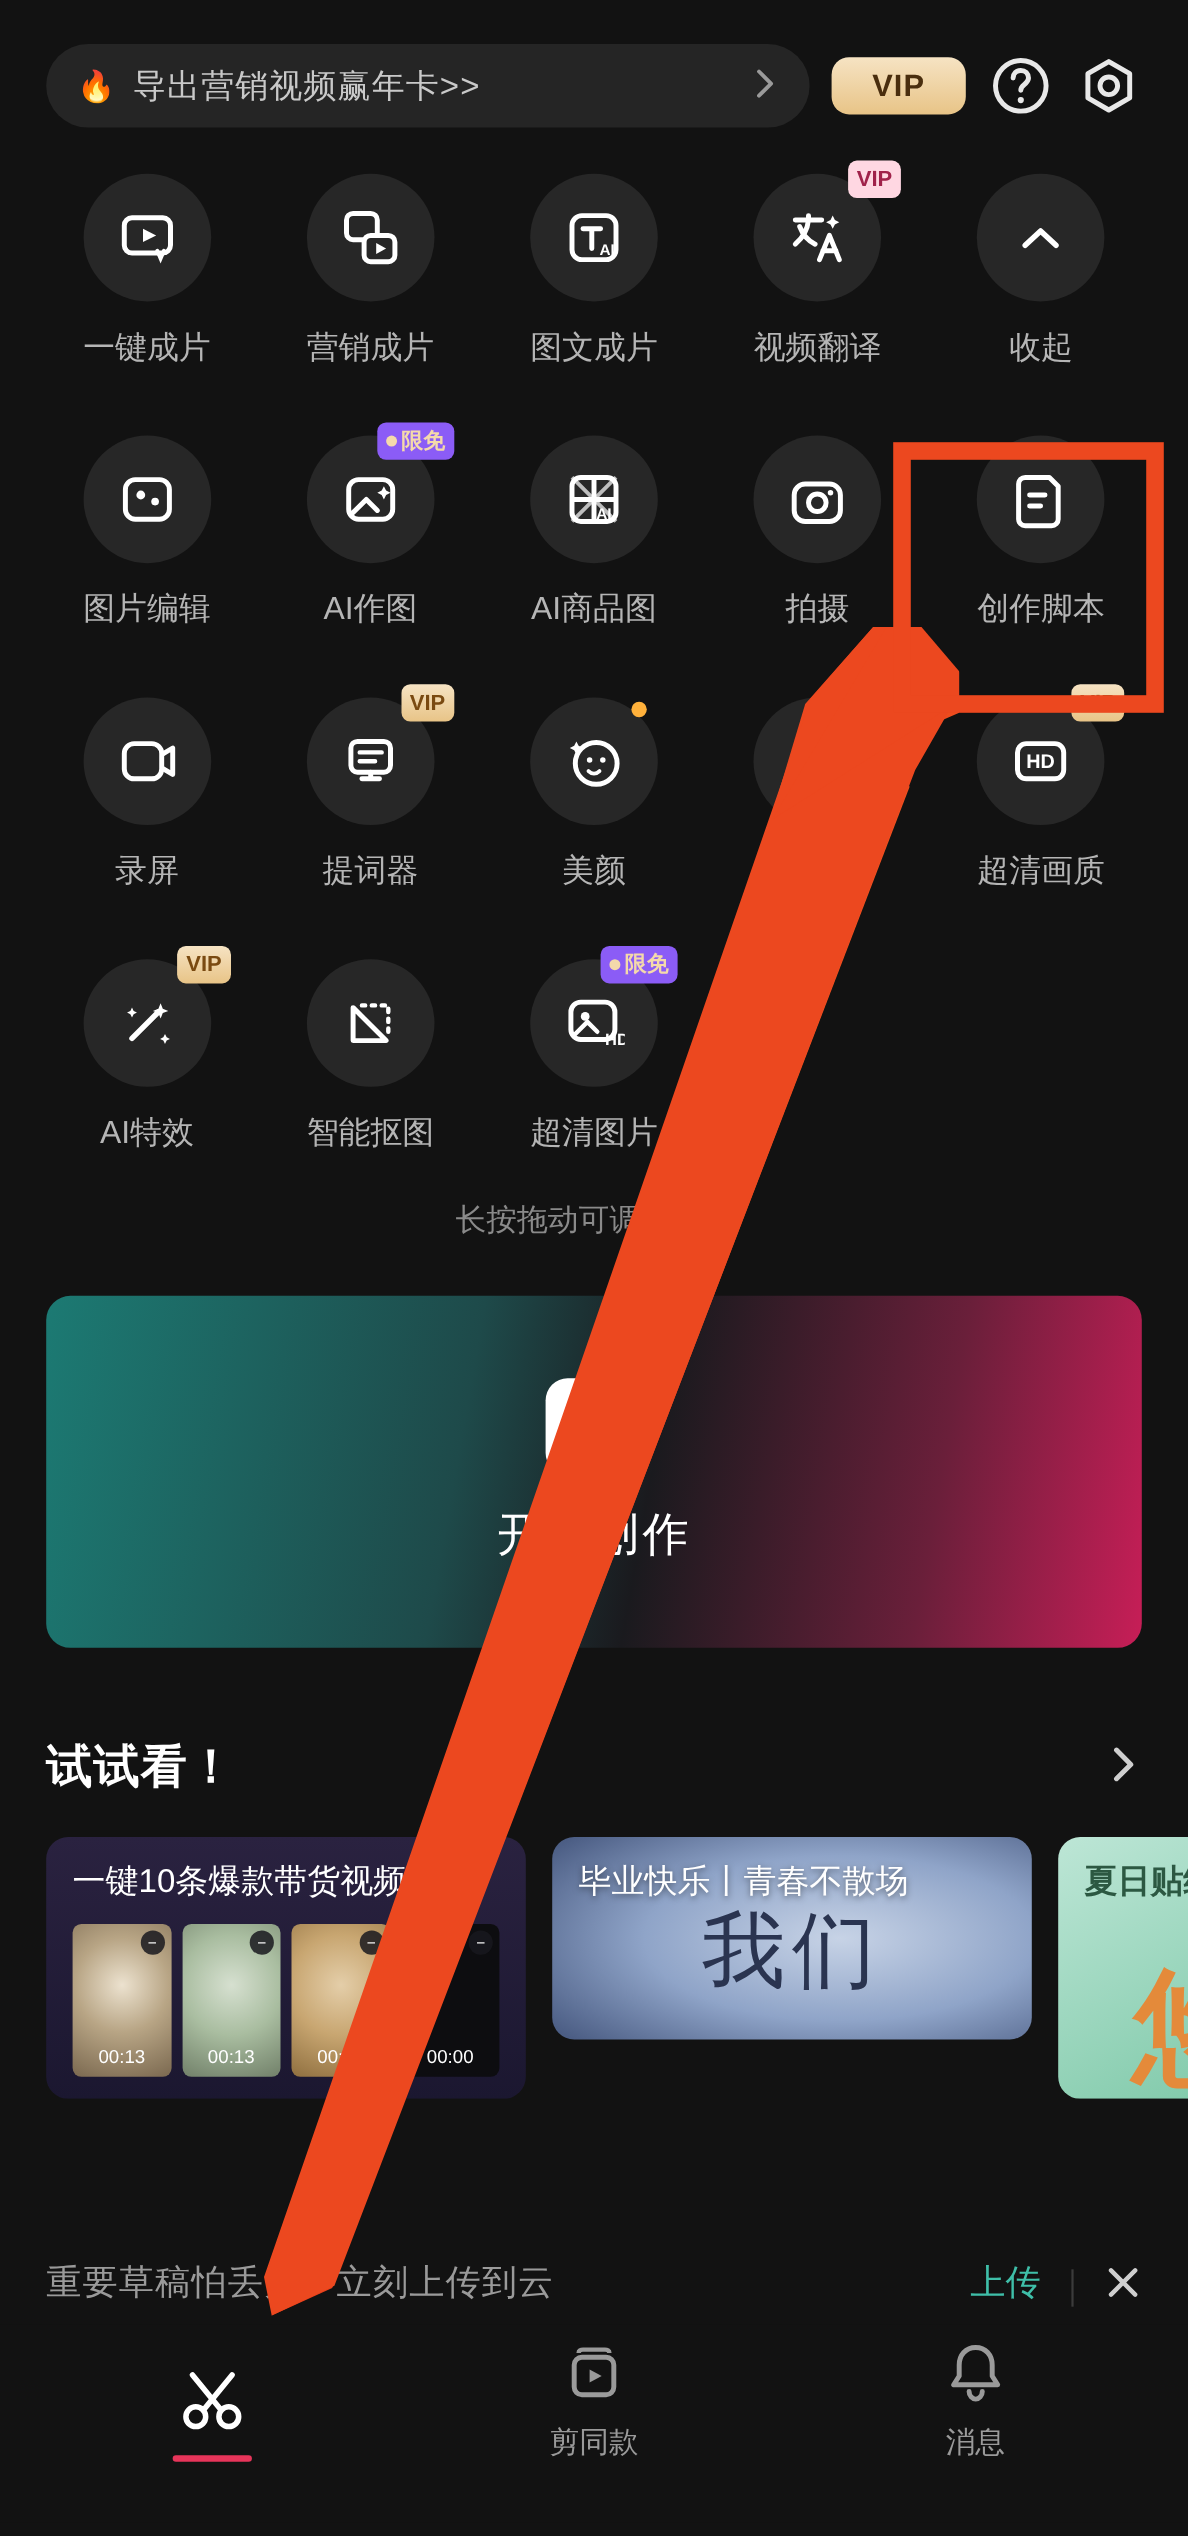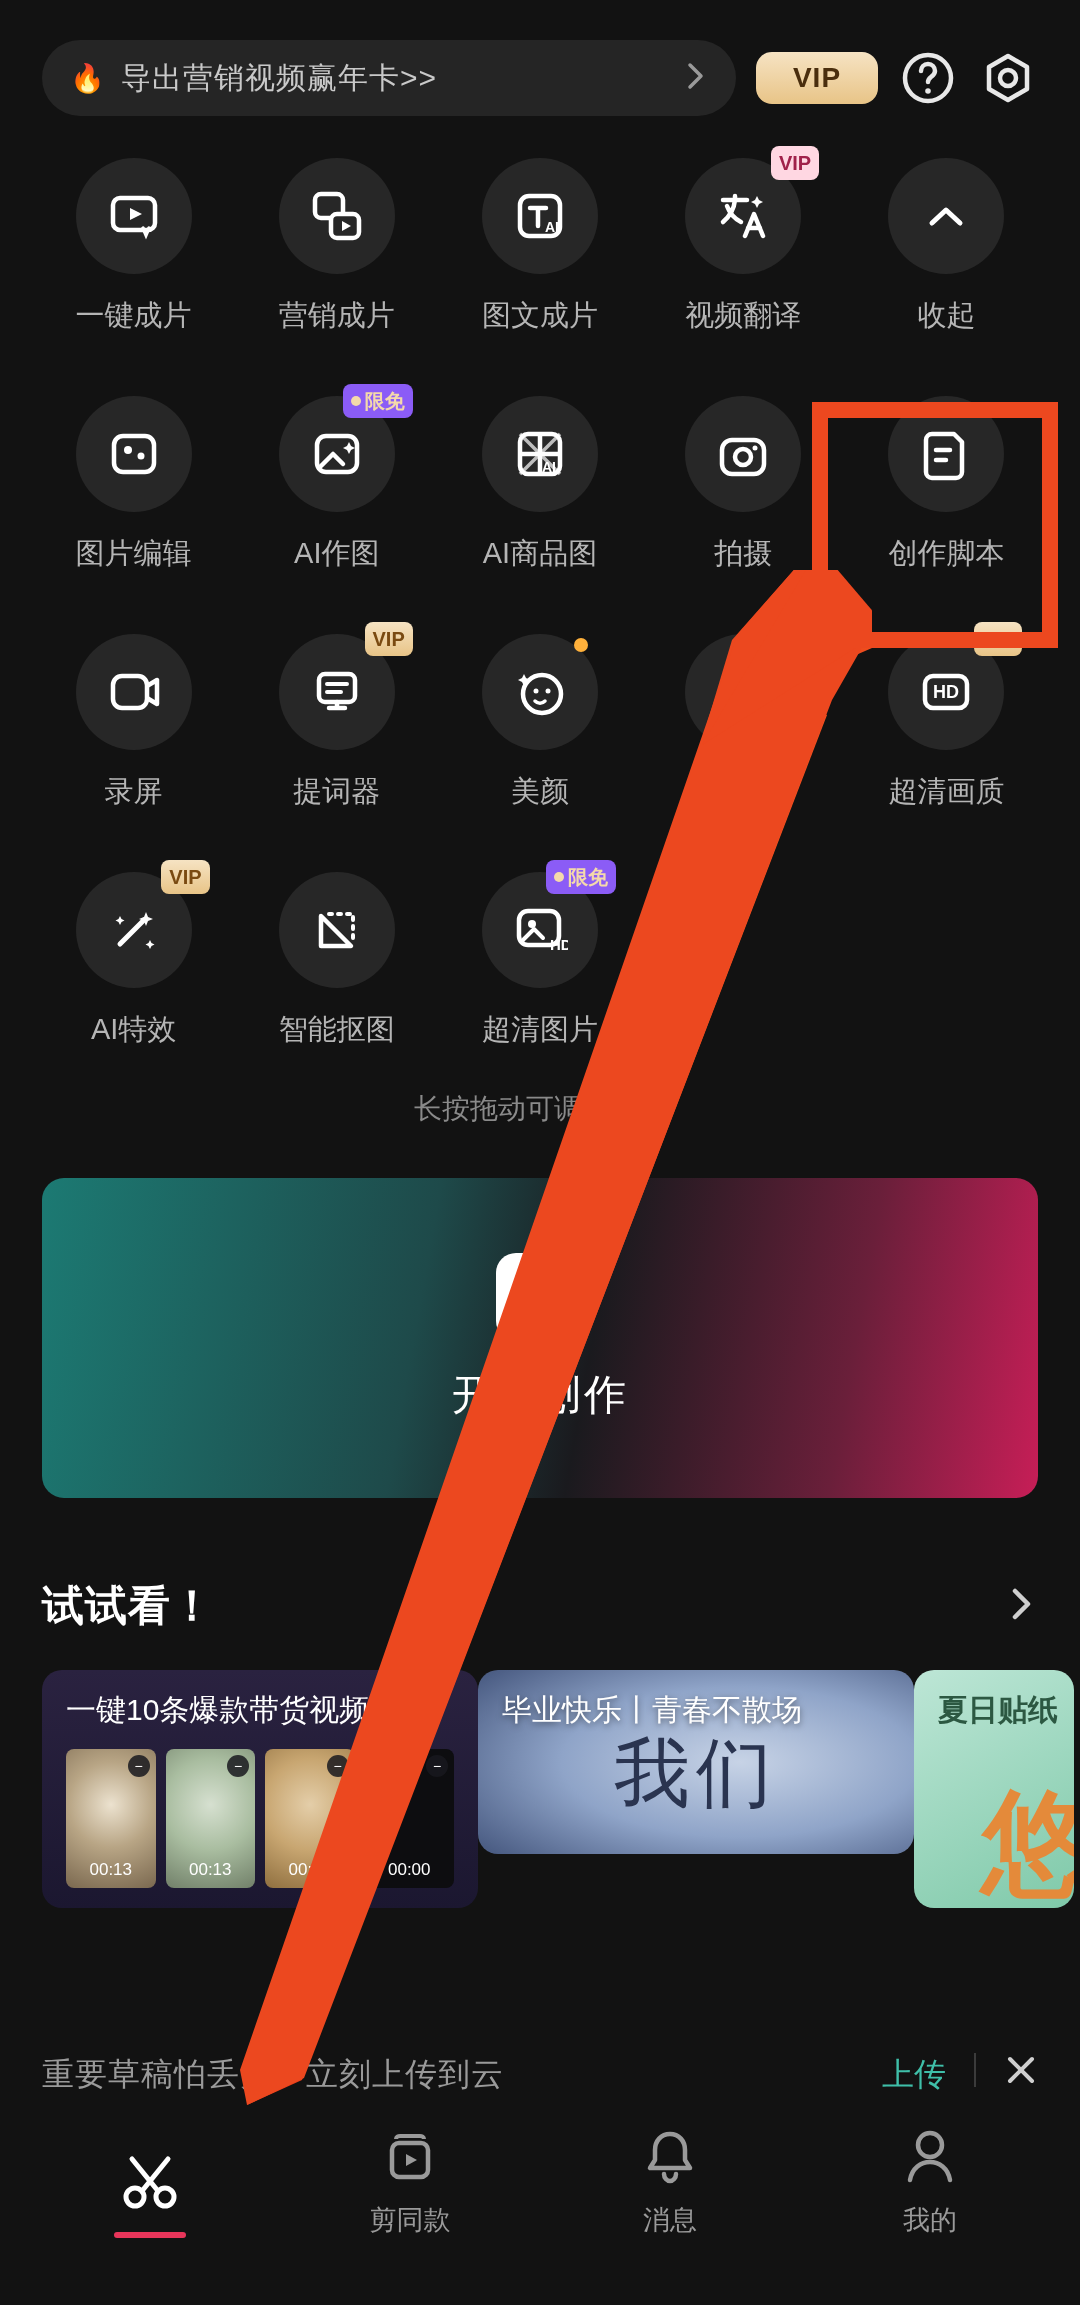--- a/index.html
+++ b/index.html
@@ -20,41 +20,41 @@
 .badge-vip-gold{background:linear-gradient(180deg,#F6E3C3 0%,#E8C487 100%);color:#7A4A11}
 .badge-free{background:#8b5cf6;color:#F4D9AB}
 .badge-free .dot{width:10px;height:10px;border-radius:50%;background:#F4D9AB}
 .dot-orange{position:absolute;top:4px;right:10px;width:14px;height:14px;border-radius:50%;background:#FFB13B}
 .hint-text{text-align:center;font-size:28px;color:#8a8a8a;margin-top:40px}
 .create-banner{margin:50px 42px 0 42px;height:320px;border-radius:22px;background:linear-gradient(100deg,#1C7A73 0%,#1E4A4A 38%,#1A1A1E 55%,#6A1F3A 80%,#C71E57 100%);display:flex;flex-direction:column;align-items:center;justify-content:center;gap:26px}
 .plus-box{width:88px;height:88px;background:#fff;border-radius:20px;display:flex;align-items:center;justify-content:center;color:#000;font-size:48px;font-weight:800}
 .create-text{font-size:42px;color:#fff;letter-spacing:2px}
 .section-row{display:flex;align-items:center;justify-content:space-between;padding:80px 48px 0 42px}
 .section-title{font-size:42px;font-weight:600;color:#fff;letter-spacing:1px}
-.cards-row{display:flex;padding:36px 0 0 42px;overflow:hidden}
+.cards-row{display:flex;gap:24px;padding:36px 0 0 42px;overflow:hidden}
 .card{border-radius:20px;overflow:hidden;position:relative;flex-shrink:0}
 .card1{width:436px;height:238px;background:linear-gradient(180deg,#2A2240 0%,#1b1730 100%);padding:20px 24px;display:flex;flex-direction:column;gap:18px}
 .card1-title{font-size:30px;color:#fff;font-weight:500}
 .thumbs{display:flex;gap:10px;flex:1}
 .thumb{flex:1;border-radius:8px;position:relative;display:flex;flex-direction:column;justify-content:flex-end;align-items:center;padding-bottom:8px}
 .thumb-minus{position:absolute;top:6px;right:6px;width:22px;height:22px;border-radius:50%;background:rgba(25,25,30,.85);color:#fff;font-size:14px;display:flex;align-items:center;justify-content:center;line-height:1}
 .thumb-time{font-size:17px;color:#fff}
 .t1{background:radial-gradient(circle at 50% 40%,#ece2cf 0%,#b8a585 45%,#7a684f 100%)}
 .t2{background:radial-gradient(circle at 50% 40%,#d6e0d0 0%,#a9bda0 48%,#718069 100%)}
 .t3{background:radial-gradient(circle at 50% 40%,#e4cea9 0%,#c8a671 48%,#8f6f3f 100%)}
 .t4{background:#0d0d10}
 .card2{width:436px;height:184px;background:radial-gradient(120% 120% at 60% 50%,#C7D3E6 0%,#8FA4C8 34%,#4C5E85 62%,#2A3550 100%);display:flex;align-items:center;justify-content:center;position:relative}
 .card2-title{position:absolute;top:20px;left:24px;font-size:30px;color:#fff;font-weight:500;text-shadow:0 2px 6px rgba(0,0,0,.5)}
 .card2-art{font-family:"Kaiti SC","STKaiti",serif;font-size:76px;color:#2a3450;font-weight:400;letter-spacing:6px;transform:translateY(12px)}
 .card3{width:160px;height:238px;background:linear-gradient(150deg,#BDE6D6 0%,#7FC9A9 100%);position:relative}
 .card3-title{position:absolute;top:20px;left:24px;font-size:30px;color:#2c5842;font-weight:600}
 .card3-art{position:absolute;bottom:-12px;right:-20px;font-family:"Kaiti SC","STKaiti",serif;font-size:112px;color:#E48A3A;font-weight:800}
 .cloud-bar{position:absolute;left:0;right:0;bottom:180px;height:100px;background:#121212;display:flex;align-items:center;padding:0 42px;gap:24px}
 .cloud-text{font-size:32px;color:#9a9a9a;letter-spacing:1px}
-.cloud-actions{margin-left:auto;display:flex;align-items:flex-start;gap:28px}
+.cloud-actions{margin-left:auto;display:flex;align-items:flex-end;gap:28px}
 .cloud-upload{font-size:32px;color:#3FBFA9}
 .cloud-div{width:2px;height:34px;background:#3b3b3b}
 .cloud-x{color:#cfcfcf}
 .bottom-nav{position:absolute;left:0;right:0;bottom:12px;height:180px;background:#121212;display:flex;align-items:center;padding:10px 20px 30px 20px}
 .nav-item{flex:1;display:flex;flex-direction:column;align-items:center;gap:12px}
 .nav-ico{height:66px;display:flex;align-items:center;justify-content:center;color:#9a9a9a}
 .nav-item.active .nav-ico{color:#fff}
 .nav-label{font-size:27px;color:#9a9a9a}
 .cut-underline{width:72px;height:6px;background:#E7355A;border-radius:3px;margin-top:6px}
 .no-underline{height:6px;margin-top:6px}
@@ -366,30 +366,20 @@
     <div class="nav-item">
       <div class="nav-ico">
         <svg width="52" height="58" viewBox="0 0 52 58" fill="none">
           <path d="M26 6c-9 0-15 7-15 16v10l-5 8h40l-5-8V22c0-9-6-16-15-16z" stroke="currentColor" stroke-width="4.5" stroke-linejoin="round"></path>
           <path d="M20 46c0 4 3 7 6 7s6-3 6-7" stroke="currentColor" stroke-width="4.5" stroke-linecap="round"></path>
         </svg>
       </div>
       <div class="nav-label">消息</div>
       <div class="no-underline"></div>
     </div>
-    <div class="nav-item">
-      <div class="nav-ico">
-        <svg width="52" height="58" viewBox="0 0 52 58" fill="none">
-          <circle cx="26" cy="17" r="12" stroke="currentColor" stroke-width="4.5"></circle>
-          <path d="M6 52c2-12 11-18 20-18s18 6 20 18" stroke="currentColor" stroke-width="4.5" stroke-linecap="round"></path>
-        </svg>
-      </div>
-      <div class="nav-label">我的</div>
-      <div class="no-underline"></div>
-    </div>
   </div>
 
 <div class="highlight-box"></div>
 <svg class="arrow-svg" viewBox="0 0 640 1540">
   <defs>
       <linearGradient id="ag" x1="0" y1="1" x2="0.4" y2="0">
         <stop offset="0" stop-color="#E83D1A"></stop>
         <stop offset="1" stop-color="#F0521F"></stop>
       </linearGradient>
     </defs>

